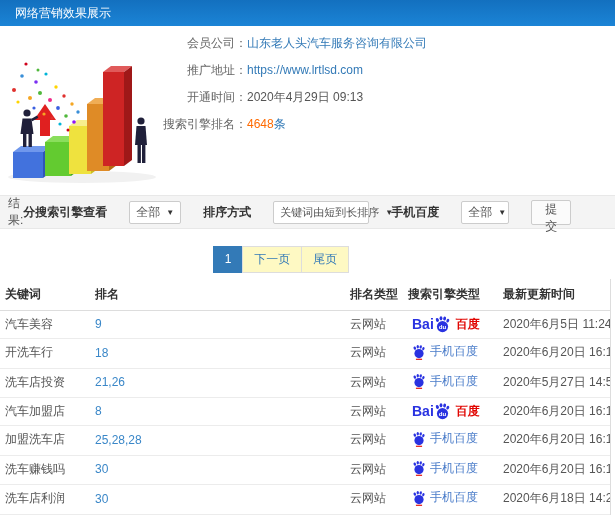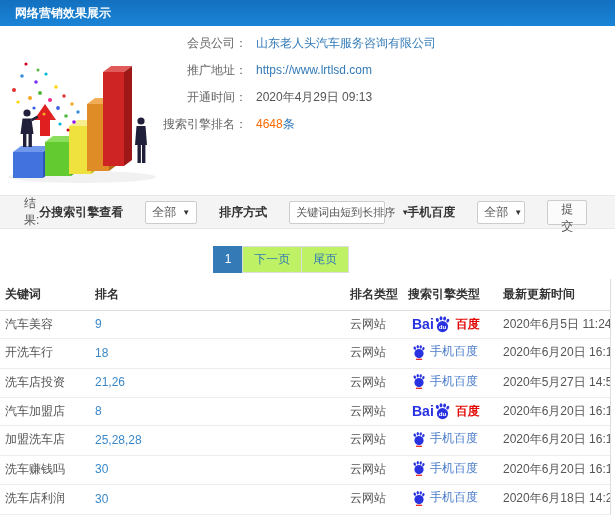--- a/index.html
+++ b/index.html
@@ -6,57 +6,57 @@
   body { background:#fff; }
   .page {
     position:relative; width:615px; height:520px; background:#fff;
     font-family:"Liberation Sans", sans-serif; font-size:12px; color:#555;
     overflow:hidden;
   }
   
   .app-header {
     position:absolute; top:0; left:0; right:0; height:26px;
     background:linear-gradient(to bottom, var(--header-bg-dark,#1370bf), var(--header-bg,#1b84d6));
-    color:#fff; font-weight:bold; line-height:26px; padding-left:15px;
+    color:#fff; font-weight:normal; line-height:26px; padding-left:15px;
   }
   
   .illustration { position:absolute; top:30px; left:0; width:180px; height:160px; }
   
   .info-fields { position:absolute; top:36px; left:155px; }
   .field-row { display:flex; align-items:center; height:14px; margin-bottom:13px; }
   .field-label { width:92px; text-align:right; color:#666; }
-  .field-value { margin-left:9px; color:#555; }
+  .field-value { color:#555; }
   .link { color:var(--link-blue,#337ab7); text-decoration:none; cursor:pointer; }
   .orange { color:var(--highlight-orange,#ff6a00); }
   
   .filter-bar {
     position:absolute; top:195px; left:0; right:0; height:34px;
     background:#f4f4f4; border-top:1px solid #e8e8e8; border-bottom:1px solid #e8e8e8;
-    display:flex; align-items:center; padding:0 24px;
+    display:flex; align-items:center; padding:0 8px;
   }
   .result-label { color:#555; }
   .filter-controls { margin-left:auto; margin-right:84px; display:flex; align-items:center; gap:22px; }
   .filter-controls b { color:#333; font-size:12px; white-space:nowrap; }
   .sel {
     background:#fff; border:1px solid #ccc; border-radius:2px; height:23px;
     display:flex; align-items:center; justify-content:space-between;
     padding:0 6px; color:#555; cursor:pointer; white-space:nowrap;
   }
   .sel .caret { font-size:8px; color:#333; margin-left:6px; }
   .sel-w1 { width:56px; } .sel-w2 { width:96px; font-size:11px; } .sel-w3 { width:48px; }
   .submit-btn {
     height:25px; padding:0 11px; background:#fbfbfb; border:1px solid #ccc;
     border-radius:2px; color:#555; font-size:12px; cursor:pointer;
     font-family:"Liberation Sans", sans-serif;
   }
   
   .pagination { position:absolute; top:246px; left:0; right:0; display:flex; justify-content:center; transform:translateX(-26px); }
   .page-item {
     height:27px; line-height:25px; padding:0 11px; border:1px solid #ddd;
-    background:#bef264; color:var(--pagination-active,#337ab7); margin-left:-1px; cursor:pointer;
+    background:#fef9c3; color:var(--pagination-active,#337ab7); margin-left:-1px; cursor:pointer;
   }
   .page-item.active { background:var(--pagination-active,#337ab7); border-color:var(--pagination-active,#337ab7); color:#fff; }
   
   .table-wrap { position:absolute; top:279px; left:0; width:611px; border-right:1px solid #ddd; }
   table { width:100%; border-collapse:collapse; table-layout:fixed; font-size:12px; }
   col.c1{width:90px;} col.c2{width:255px;} col.c3{width:58px;} col.c4{width:95px;}
   th { text-align:left; font-weight:bold; color:#333; padding:7px 0 7px 5px; border-bottom:1px solid #ddd; }
   td { padding:4px 0 5px 5px; height:16px; border-bottom:1px solid #ececec; color:#555; vertical-align:middle; overflow:hidden; white-space:nowrap; }
   td.col-rank { color:var(--rank-blue,#3a87c8); }
   td.col-engine { padding-left:9px; }

